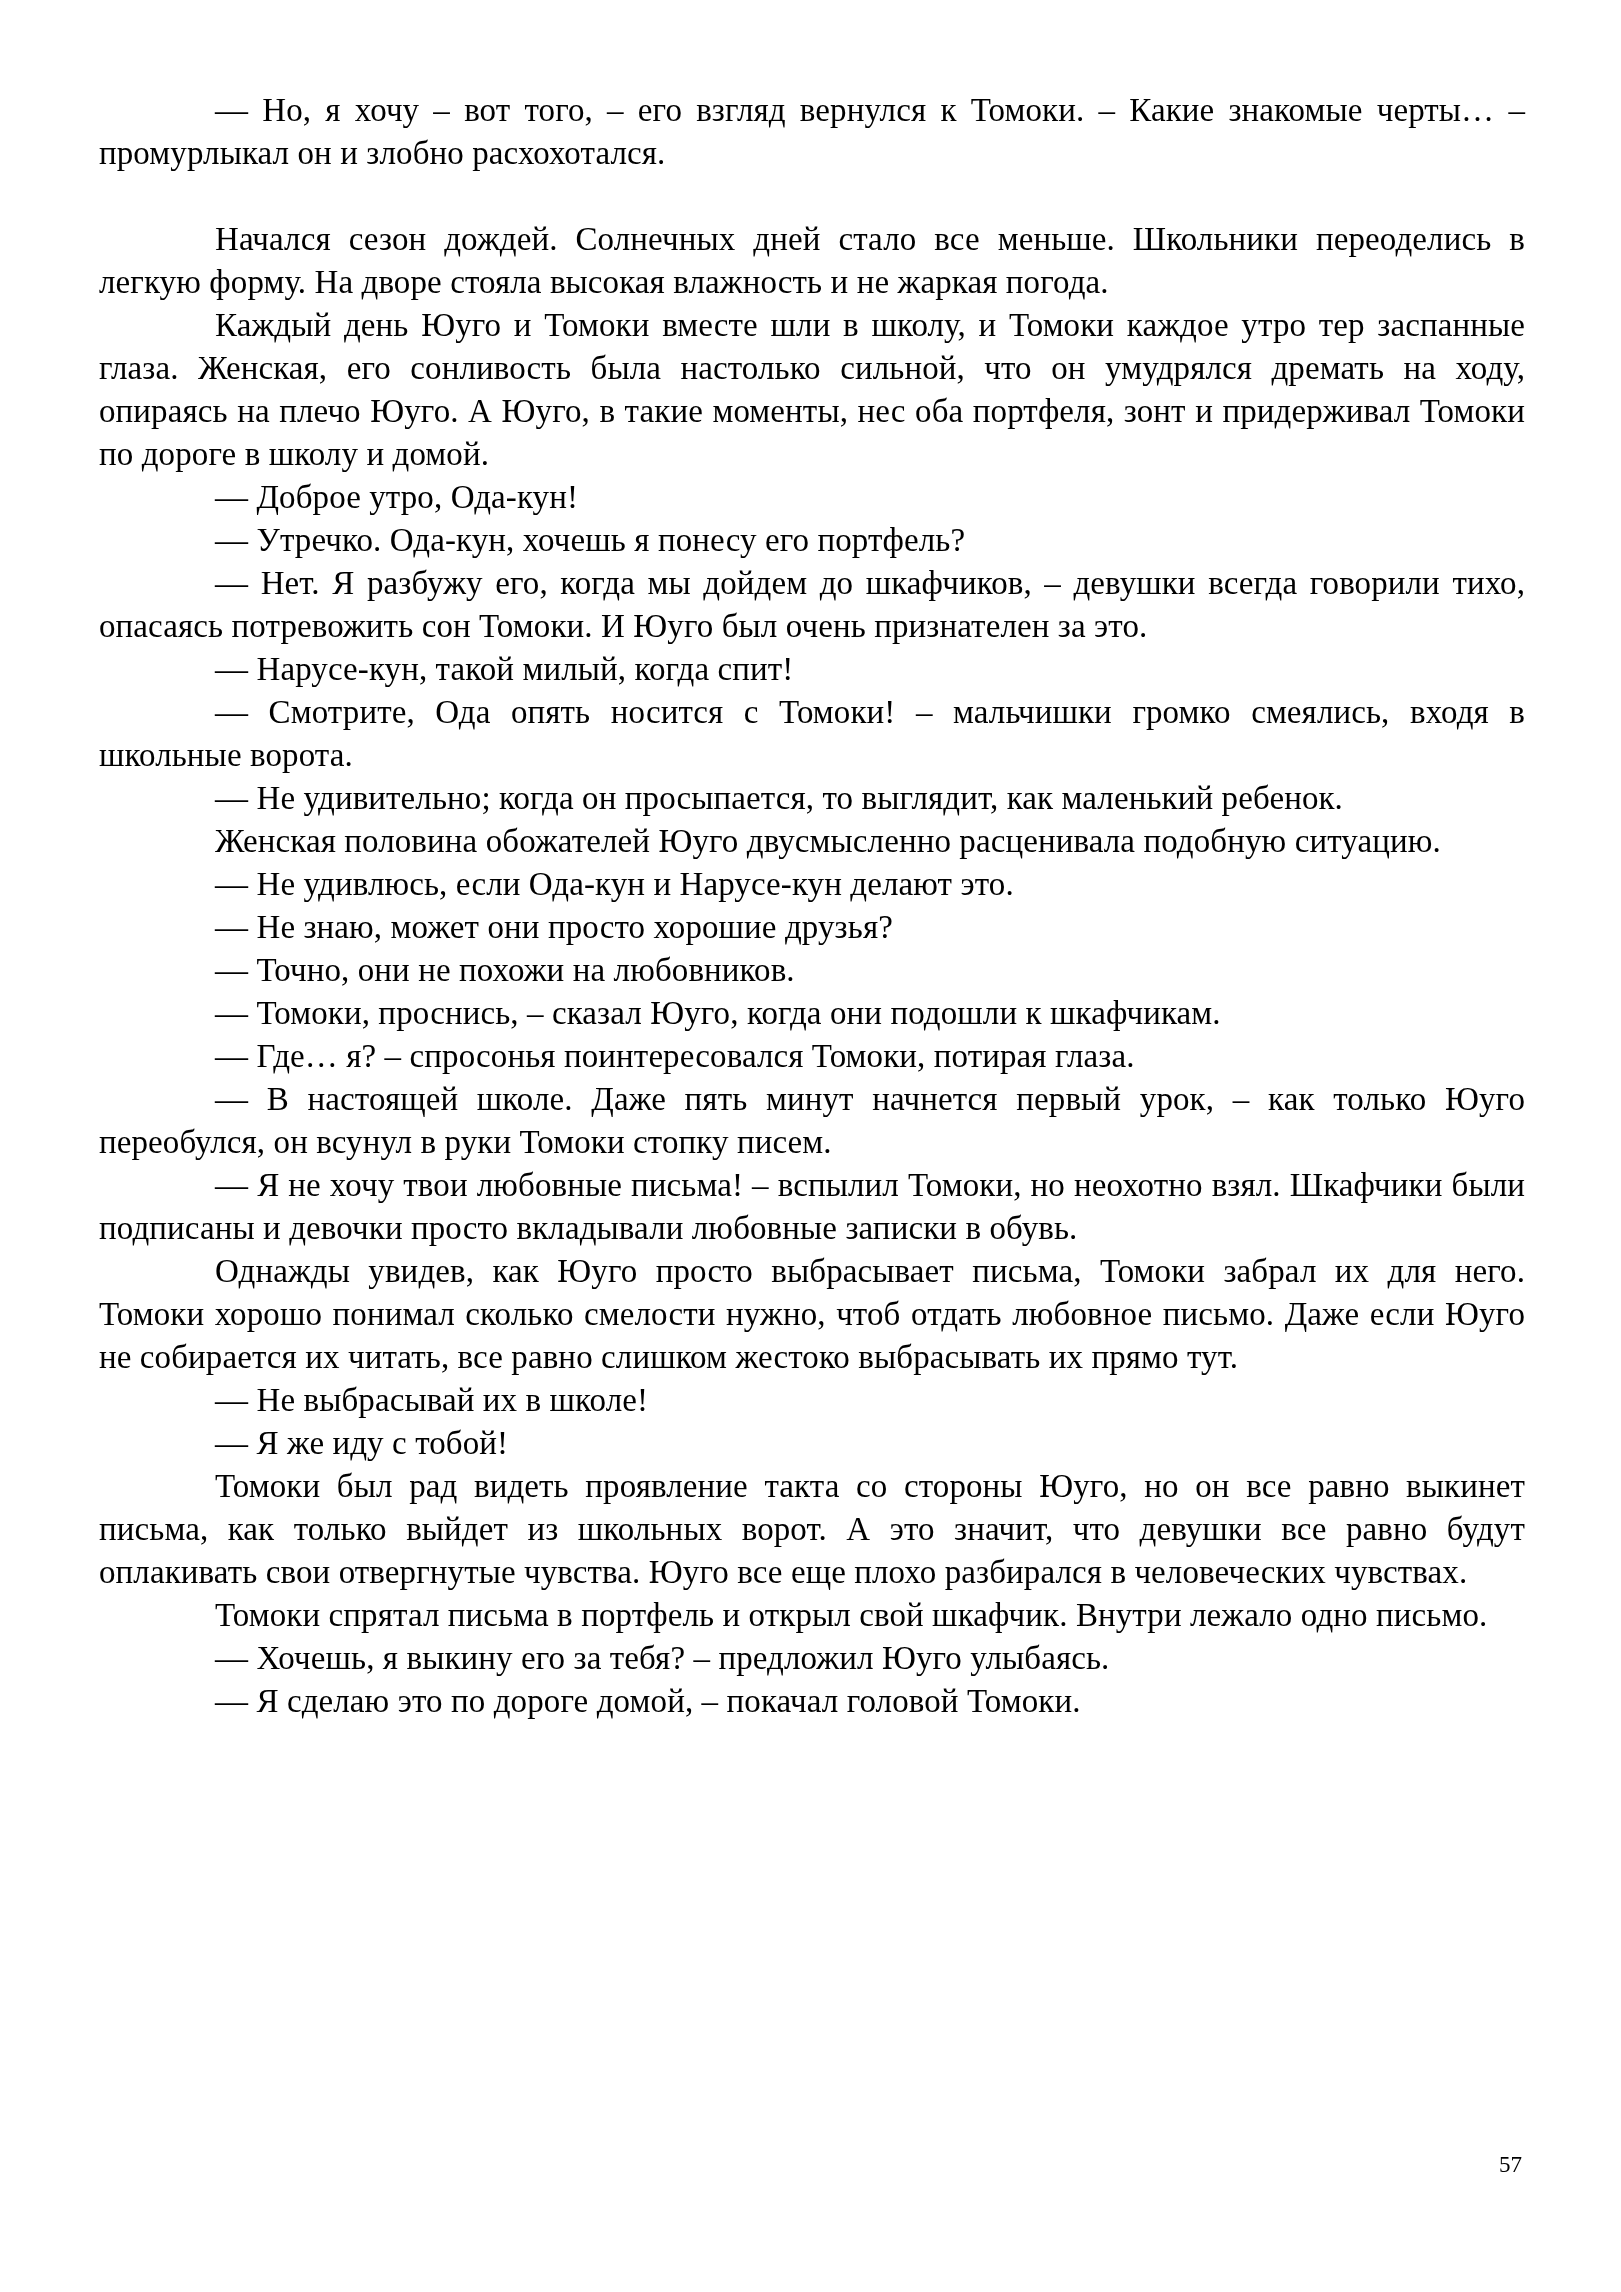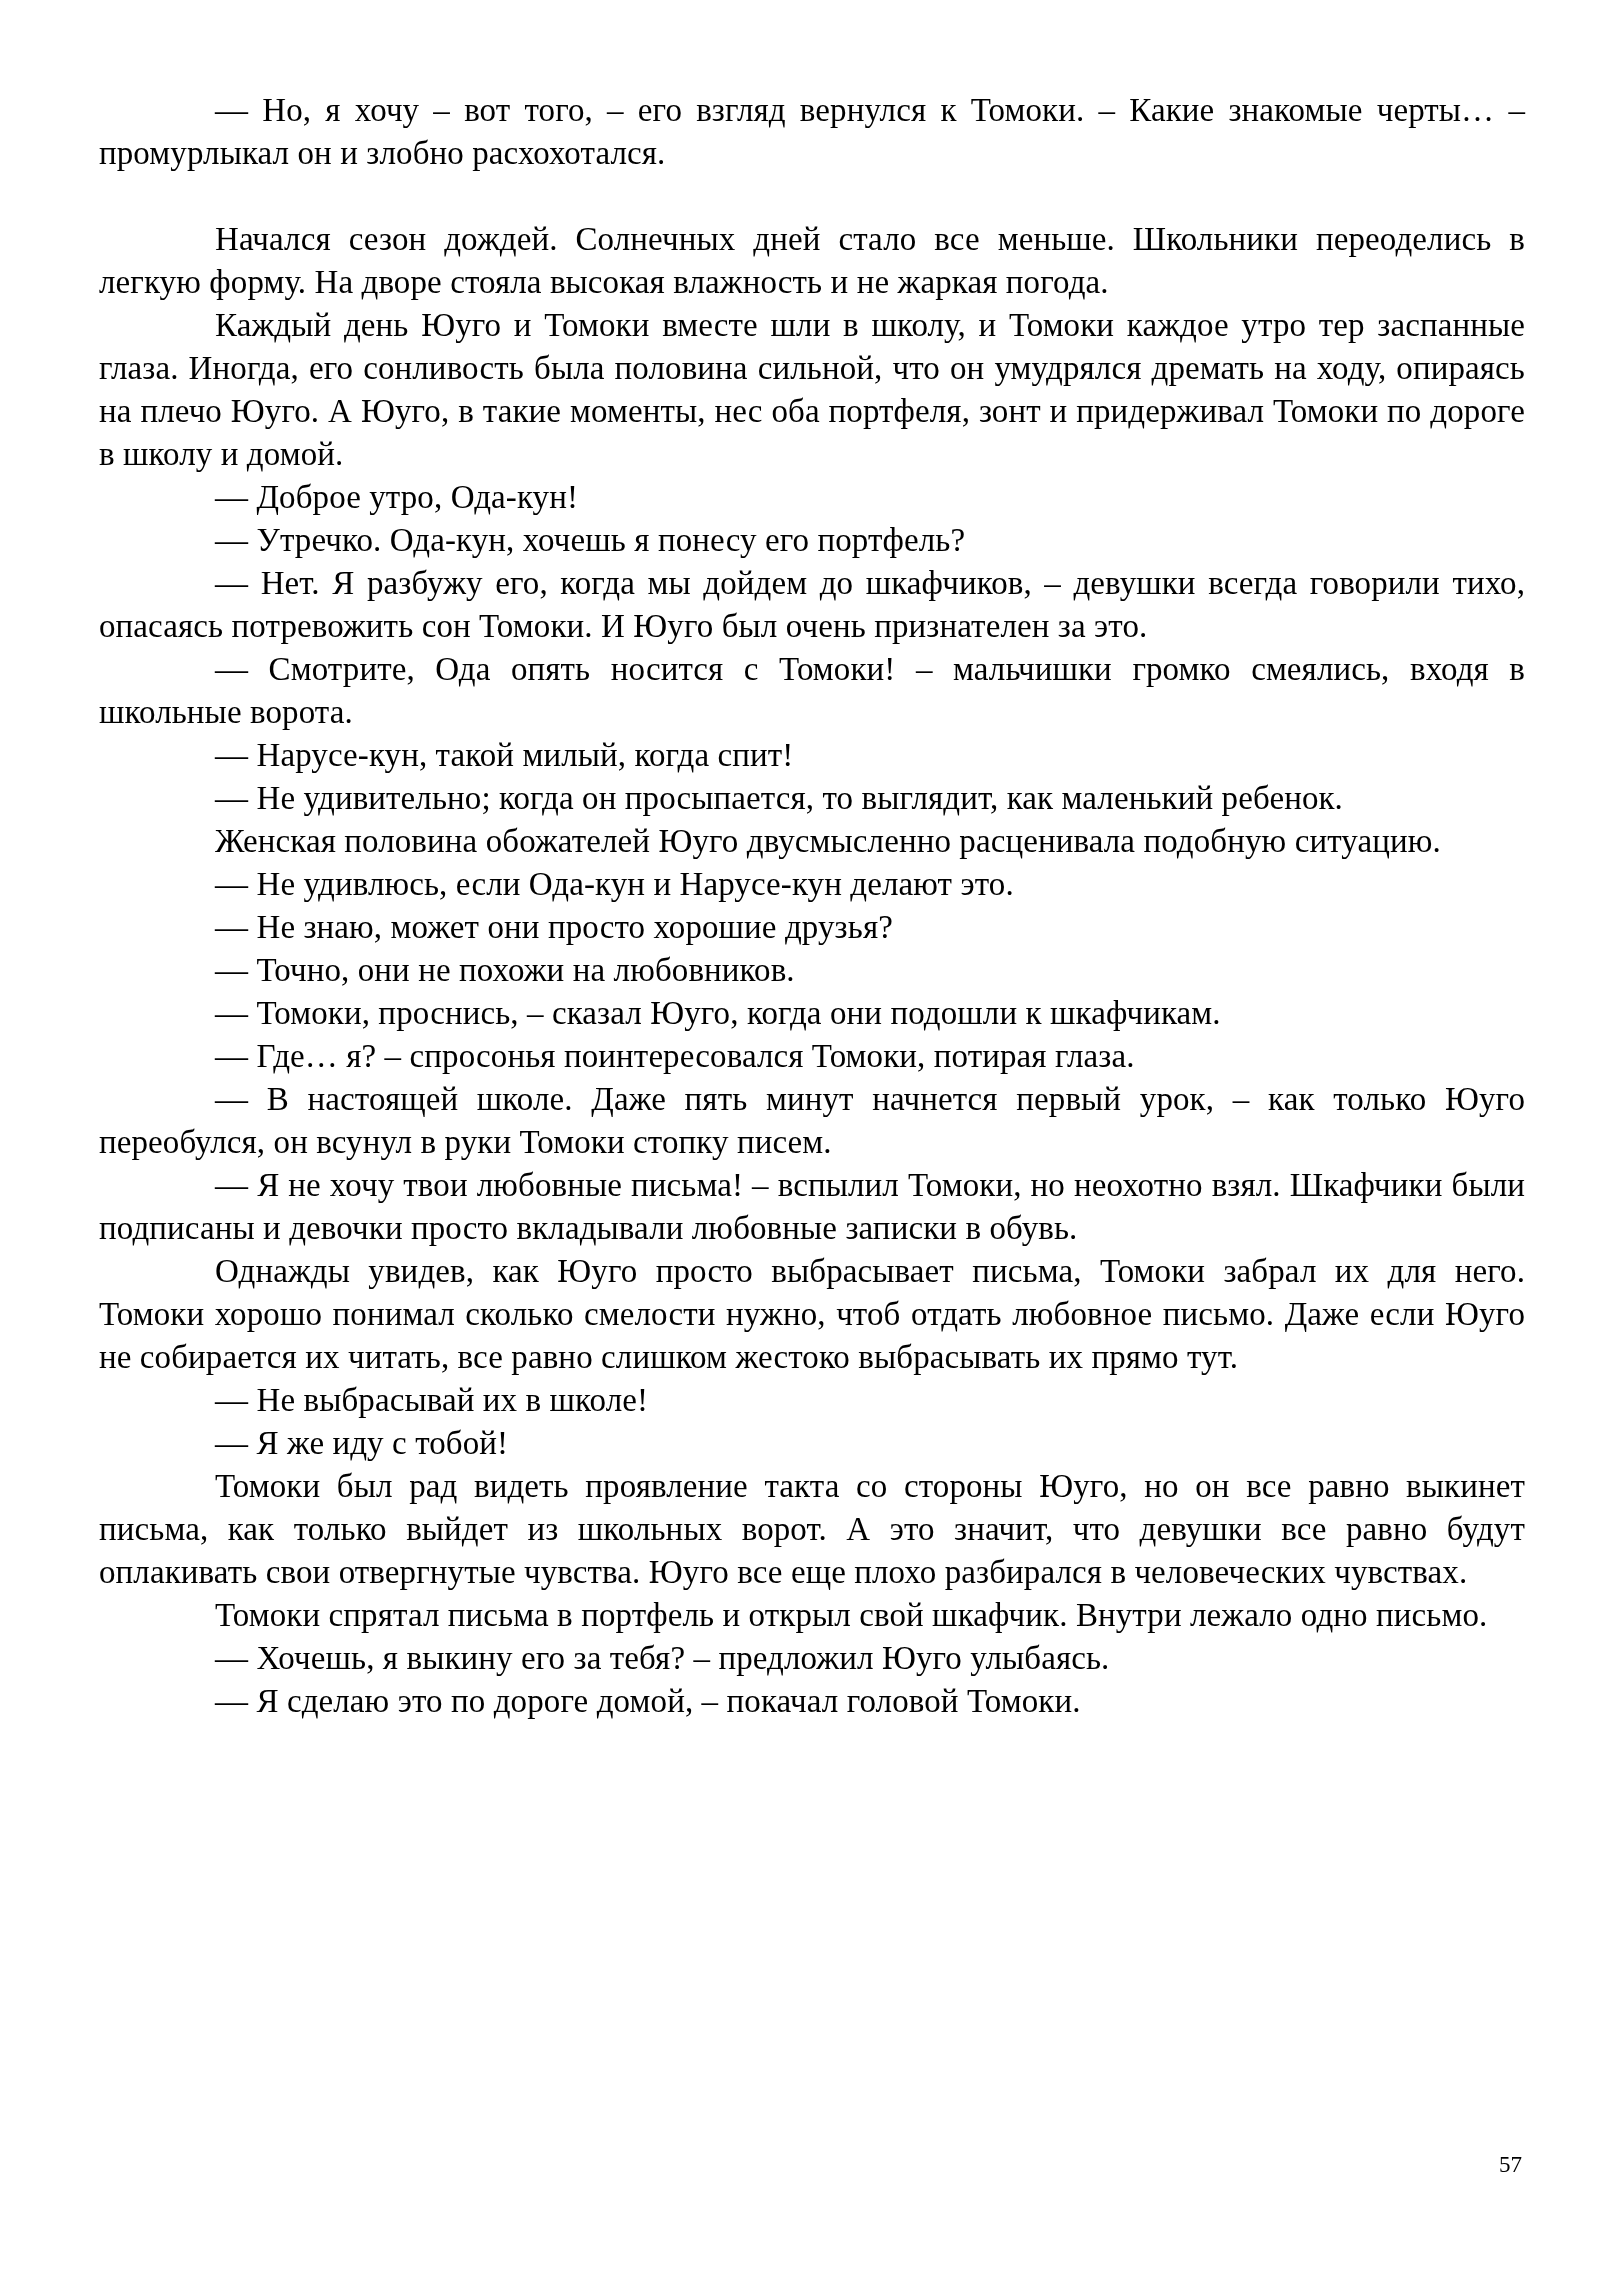--- a/index.html
+++ b/index.html
@@ -51,26 +51,26 @@
   }
 </style>
 </head>
 <body>
 
 <div class="page">
   <div class="text-block">
     <p class="para">— Но, я хочу – вот того, – его взгляд вернулся к Томоки. – Какие знакомые черты… – промурлыкал он и злобно расхохотался.</p>
     <div class="blank-line"></div>
     <p class="para">Начался сезон дождей. Солнечных дней стало все меньше. Школьники переоделись в легкую форму. На дворе стояла высокая влажность и не жаркая погода.</p>
-    <p class="para">Каждый день Юуго и Томоки вместе шли в школу, и Томоки каждое утро тер заспанные глаза. Иногда, его сонливость была половина сильной, что он умудрялся дремать на ходу, опираясь на плечо Юуго. А Юуго, в такие моменты, нес оба портфеля, зонт и придерживал Томоки по дороге в школу и домой.</p>
+    <p class="para">Каждый день Юуго и Томоки вместе шли в школу, и Томоки каждое утро тер заспанные глаза. Женская, его сонливость была настолько сильной, что он умудрялся дремать на ходу, опираясь на плечо Юуго. А Юуго, в такие моменты, нес оба портфеля, зонт и придерживал Томоки по дороге в школу и домой.</p>
     <p class="para">— Доброе утро, Ода-кун!</p>
     <p class="para">— Утречко. Ода-кун, хочешь я понесу его портфель?</p>
     <p class="para">— Нет. Я разбужу его, когда мы дойдем до шкафчиков, – девушки всегда говорили тихо, опасаясь потревожить сон Томоки. И Юуго был очень признателен за это.</p>
+    <p class="para">— Нарусе-кун, такой милый, когда спит!</p>
     <p class="para">— Смотрите, Ода опять носится с Томоки! – мальчишки громко смеялись, входя в школьные ворота.</p>
-    <p class="para">— Нарусе-кун, такой милый, когда спит!</p>
     <p class="para">— Не удивительно; когда он просыпается, то выглядит, как маленький ребенок.</p>
     <p class="para">Женская половина обожателей Юуго двусмысленно расценивала подобную ситуацию.</p>
     <p class="para">— Не удивлюсь, если Ода-кун и Нарусе-кун делают это.</p>
     <p class="para">— Не знаю, может они просто хорошие друзья?</p>
     <p class="para">— Точно, они не похожи на любовников.</p>
     <p class="para">— Томоки, проснись, – сказал Юуго, когда они подошли к шкафчикам.</p>
     <p class="para">— Где… я? – спросонья поинтересовался Томоки, потирая глаза.</p>
     <p class="para">— В настоящей школе. Даже пять минут начнется первый урок, – как только Юуго переобулся, он всунул в руки Томоки стопку писем.</p>
     <p class="para">— Я не хочу твои любовные письма! – вспылил Томоки, но неохотно взял. Шкафчики были подписаны и девочки просто вкладывали любовные записки в обувь.</p>
     <p class="para">Однажды увидев, как Юуго просто выбрасывает письма, Томоки забрал их для него. Томоки хорошо понимал сколько смелости нужно, чтоб отдать любовное письмо. Даже если Юуго не собирается их читать, все равно слишком жестоко выбрасывать их прямо тут.</p>

